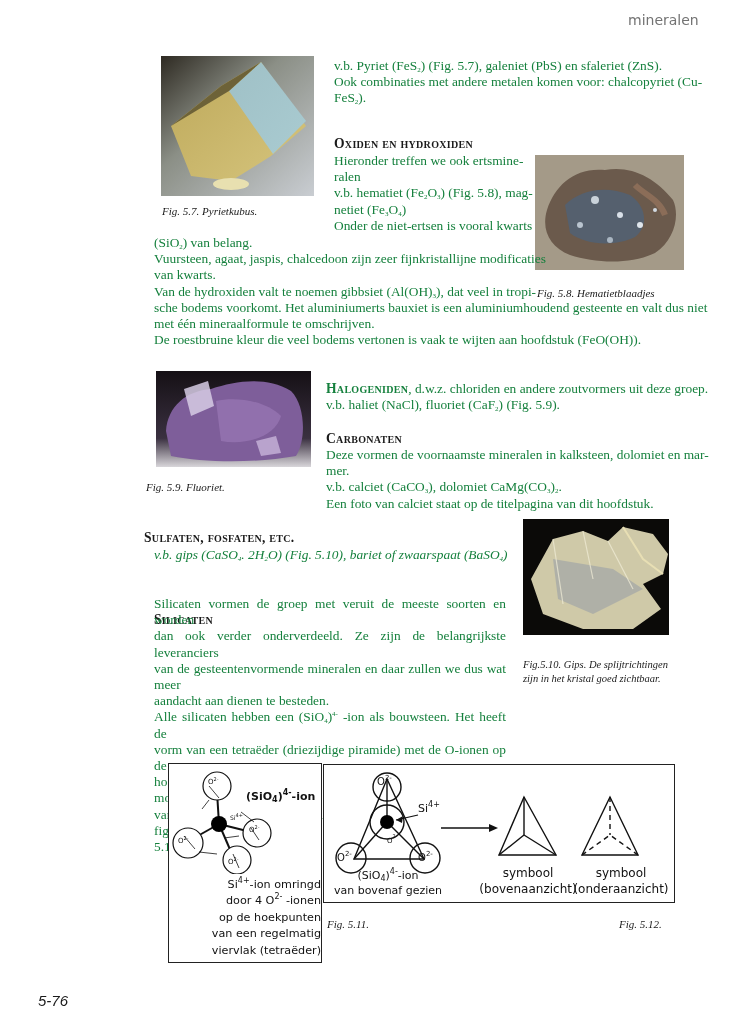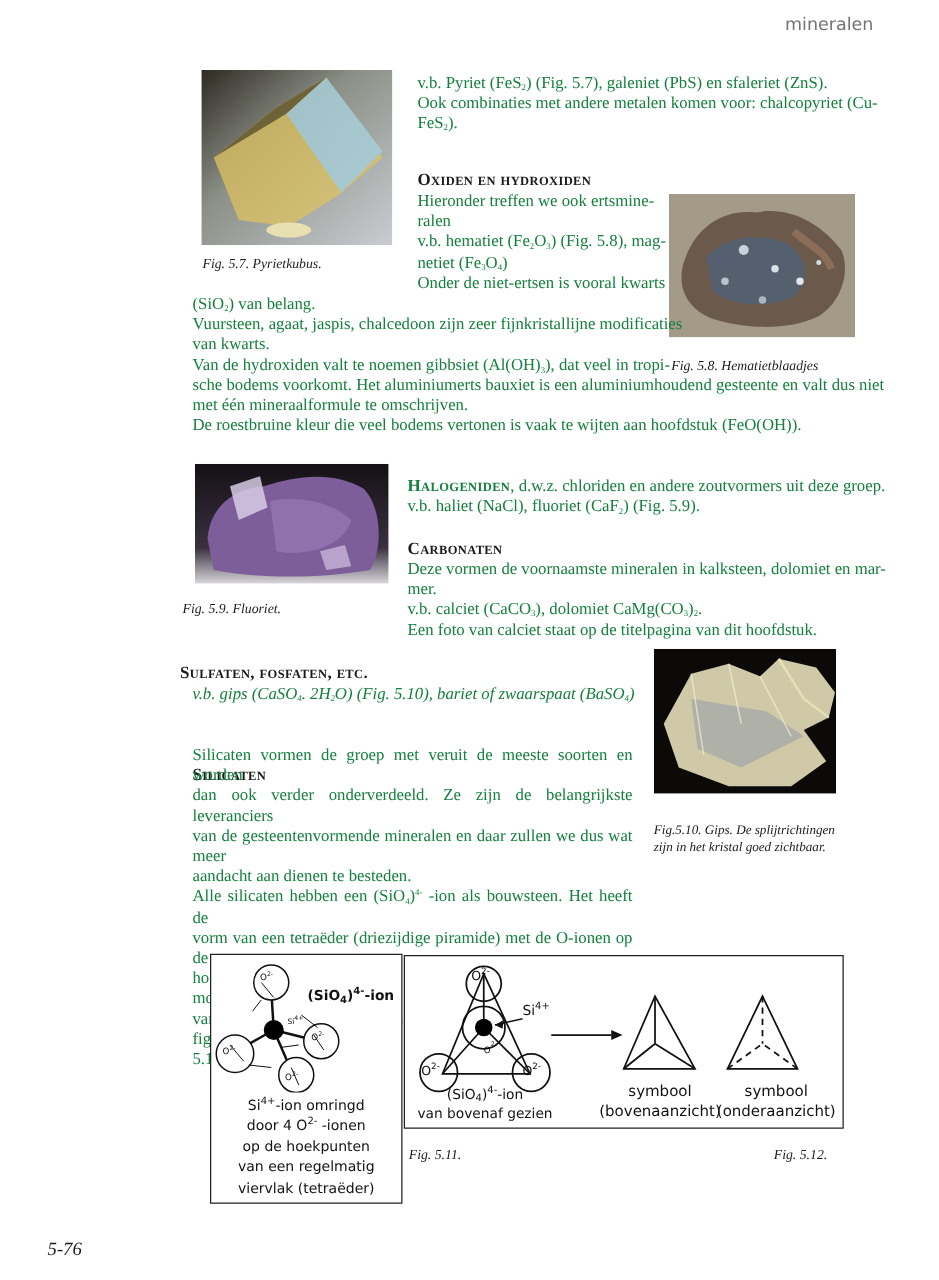--- a/index.html
+++ b/index.html
@@ -10,21 +10,21 @@
   .caption { font-family: "Liberation Serif", serif; font-style: italic; font-size: 11px; color: #1a1a1a; }
   .heading { font-family: "Liberation Serif", serif; font-weight: bold; font-variant: small-caps; font-size: 13.6px; letter-spacing: 0.3px; }
   .line { white-space: nowrap; display: block; }
   .justify { text-align: justify; text-align-last: justify; white-space: normal; }
   sub { font-size: 7px; vertical-align: -2px; line-height: 0; }
   sup { font-size: 7px; vertical-align: 5px; line-height: 0; }
   .running-head { font-family: "DejaVu Sans", sans-serif; font-size: 14px; color: #737373; }
   .photo { position: absolute; overflow: hidden; }
   .diagram-box { position: absolute; border: 1.2px solid #222; background: #fff; }
   .dlabel { font-family: "DejaVu Sans", sans-serif; color: #111; position: absolute; white-space: nowrap; }
-  .page-number { font-family: Liberation Serif, serif; font-style: italic; font-size: 15px; }
+  .page-number { font-family: Liberation Sans, sans-serif; font-style: italic; font-size: 15px; }
 </style>
 </head>
 <body>
 
 <div class="abs running-head" style="left:628px; top:12px;">mineralen</div>
 
 <div class="photo" style="left:161px; top:56px; width:153px; height:140px;">
   <svg width="153" height="140" viewBox="0 0 153 140">
     <defs>
       <linearGradient id="bg57" x1="0" y1="0" x2="1" y2="1">
@@ -176,21 +176,21 @@
       <line x1="64" y1="90" x2="70" y2="104" stroke-width="0.8"></line>
     </g>
     <circle cx="50" cy="60" r="8" fill="#000"></circle>
   </svg>
   <div class="dlabel" style="left:39px; top:14px; font-size:7px;"><span>O</span><sup style="font-size:5px; vertical-align:3px;">2-</sup></div>
   <div class="dlabel" style="left:80px; top:62px; font-size:7px;"><span>O</span><sup style="font-size:5px; vertical-align:3px;">2-</sup></div>
   <div class="dlabel" style="left:9px; top:73px; font-size:7px;"><span>O</span><sup style="font-size:5px; vertical-align:3px;">2-</sup></div>
   <div class="dlabel" style="left:59px; top:94px; font-size:7px;"><span>O</span><sup style="font-size:5px; vertical-align:3px;">2-</sup></div>
   <div class="dlabel" style="left:61px; top:50px; font-size:6px;"><span>Si</span><sup style="font-size:5px; vertical-align:3px;">4+</sup></div>
   <div class="dlabel" style="left:77px; top:26px; font-size:11px; font-weight:bold;"><span>(SiO</span><sub style="font-size:8px;">4</sub><span>)</span><sup style="font-size:8px;">4-</sup><span>-ion</span></div>
-  <div class="dlabel" style="left:0; width:152px; top:113px; text-align:center; font-size:11.2px; line-height:16.4px;">
+  <div class="dlabel" style="left:0; width:152px; top:113px; text-align:right; font-size:11.2px; line-height:16.4px;">
     <div><span>Si</span><sup style="font-size:8px;">4+</sup><span>-ion omringd</span></div>
     <div><span>door 4 O</span><sup style="font-size:8px;">2-</sup><span> -ionen</span></div>
     <div>op de hoekpunten</div>
     <div>van een regelmatig</div>
     <div>viervlak (tetraëder)</div>
   </div>
 </div>
 
 <div class="diagram-box" style="left:323px; top:764px; width:350px; height:137px;">
   <svg class="abs" style="left:0; top:0;" width="350" height="137" viewBox="0 0 350 137">

